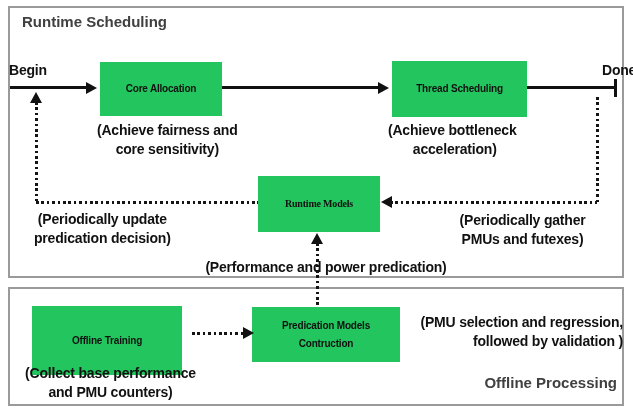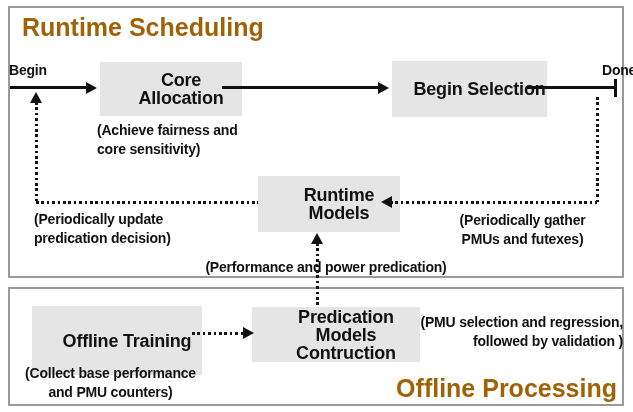--- a/index.html
+++ b/index.html
@@ -3,26 +3,26 @@
 <meta charset="utf-8">
 <style>
   html,body{margin:0;padding:0;background:#ffffff;}
   #canvas{
     position:relative;width:633px;height:412px;background:#ffffff;
     font-family:"Liberation Sans","DejaVu Sans",sans-serif;
     font-weight:700;color:#111;overflow:hidden;
     outline:1px solid #e3e3e3;
   }
   .panel{position:absolute;border:2px solid #9a9a9a;background:#ffffff;box-sizing:border-box;}
-  .section-title{position:absolute;font-size:25px;letter-spacing:0;color:#a16207;white-space:nowrap;}
-  .box{position:absolute;background:#e5e5e5;display:flex;flex-direction:column;
-       align-items:center;justify-content:center;font-size:18px;letter-spacing:-0.2px;
-       text-align:center;line-height:18px;padding-left:20px;}
+  .section-title{position:absolute;font-size:15px;letter-spacing:0;color:#404040;white-space:nowrap;}
+  .box{position:absolute;background:#22c55e;display:flex;flex-direction:column;
+       align-items:center;justify-content:center;font-size:10px;letter-spacing:-0.2px;
+       text-align:center;line-height:18px;}
   .flowlabel{position:absolute;font-size:14px;letter-spacing:-0.2px;white-space:nowrap;}
-  .cap{position:absolute;font-size:14px;letter-spacing:-0.2px;line-height:19px;white-space:nowrap;}
+  .cap{position:absolute;font-size:14px;letter-spacing:-0.2px;line-height:19px;white-space:nowrap;text-align:center;}
   .cap.center{text-align:center;}
   .hline{position:absolute;height:3px;background:#111;}
   .endbar{position:absolute;width:3px;background:#111;}
   .dotted-h{position:absolute;height:3px;
     background:repeating-linear-gradient(to right,#141414 0 2.6px,transparent 2.6px 5.4px);}
   .dotted-v{position:absolute;width:3px;
     background:repeating-linear-gradient(to bottom,#141414 0 2.6px,transparent 2.6px 5.4px);}
   .ah{position:absolute;width:0;height:0;}
   .ah-right{border-top:6px solid transparent;border-bottom:6px solid transparent;border-left:11px solid #111;}
   .ah-left{border-top:6px solid transparent;border-bottom:6px solid transparent;border-right:11px solid #111;}
@@ -40,23 +40,23 @@
   <div class="section-title" style="left:22px;top:13px;">Runtime Scheduling</div>
   <div class="section-title" style="right:16px;top:374px;">Offline Processing</div>
 
   <div class="flowlabel" style="left:9px;top:62px;">Begin</div>
   <div class="flowlabel" style="left:582px;top:62px;padding-left:20px;">Done</div>
 
   <div class="box" style="left:100px;top:62px;width:122px;height:54px;">
     <span>Core Allocation</span>
   </div>
   <div class="box" style="left:392px;top:61px;width:135px;height:56px;">
-    <span>Begin Selection</span>
+    <span>Thread Scheduling</span>
   </div>
-  <div class="box" style="left:258px;top:176px;width:122px;height:56px;">
+  <div class="box" style="left:258px;top:176px;width:122px;height:56px;font-family:Liberation Serif, serif;">
     <span>Runtime Models</span>
   </div>
   <div class="box" style="left:32px;top:306px;width:150px;height:69px;">
     <span>Offline Training</span>
   </div>
   <div class="box" style="left:252px;top:307px;width:148px;height:55px;">
     <span>Predication Models</span>
     <span>Contruction</span>
   </div>
 
@@ -81,20 +81,24 @@
   <div class="ah ah-up" style="left:311px;top:233px;"></div>
 
   <div class="dotted-h" style="left:192px;top:332px;width:52px;"></div>
   <div class="ah ah-right" style="left:243px;top:327px;"></div>
 
   <div class="cap" style="left:97px;top:121px;">
     <div>(Achieve fairness and</div>
     <div>core sensitivity)</div>
   </div>
 
+  <div class="cap" style="left:388px;top:121px;">
+    <div>(Achieve bottleneck</div>
+    <div class="indent2">acceleration)</div>
+  </div>
 
   <div class="cap" style="left:34px;top:210px;">
     <div>(Periodically update</div>
     <div>predication decision)</div>
   </div>
 
   <div class="cap center" style="left:440px;top:211px;width:165px;">
     <div>(Periodically gather</div>
     <div>PMUs and futexes)</div>
   </div>

